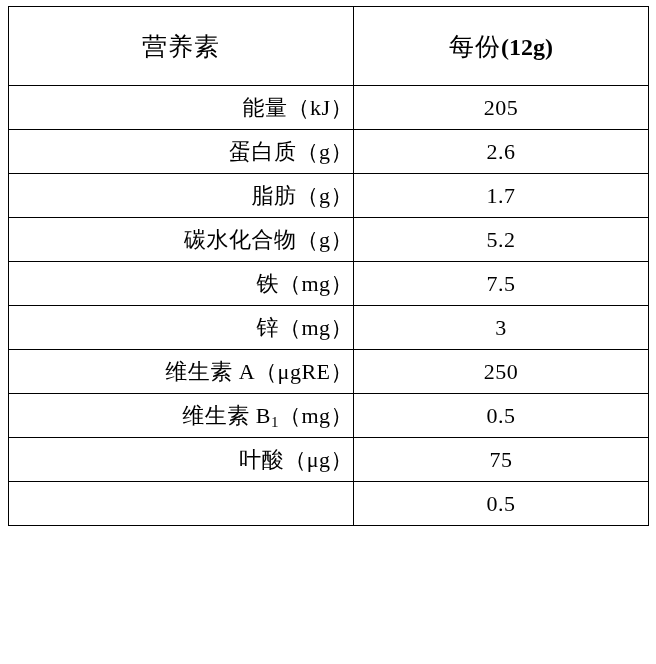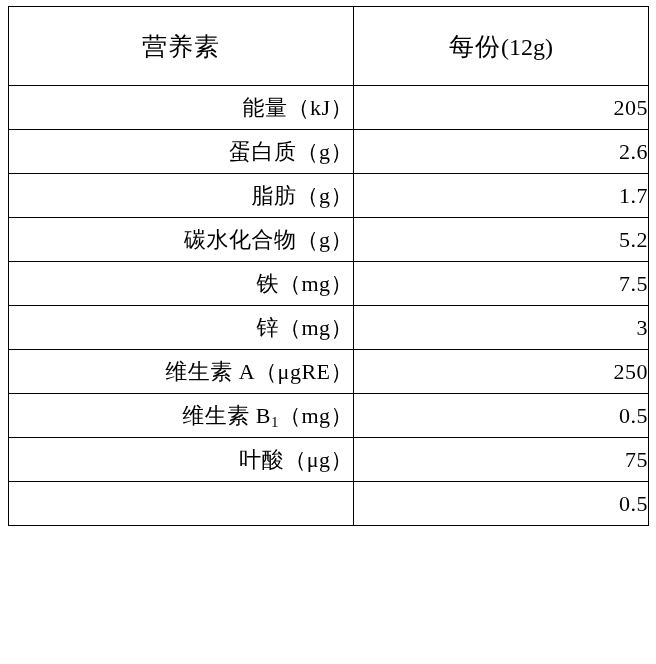--- a/index.html
+++ b/index.html
@@ -39,34 +39,35 @@
     height: 78px;
     text-align: center;
     vertical-align: middle;
     font-weight: normal;
     font-size: 25px;
     letter-spacing: 1px;
   }
   .head-cell .sub {
     font-size: 24px;
     letter-spacing: 0;
+    font-weight: bold;
   }
   .label-cell {
     height: 43px;
     vertical-align: middle;
     text-align: right;
     padding-left: 12px;
     font-size: 22px;
     letter-spacing: 0.5px;
     white-space: nowrap;
   }
   .value-cell {
     height: 43px;
     vertical-align: middle;
-    text-align: right;
+    text-align: center;
     font-size: 22px;
     letter-spacing: 0.5px;
   }
   sub {
     font-size: 0.68em;
     vertical-align: baseline;
     position: relative;
     bottom: -0.28em;
   }
 </style>

